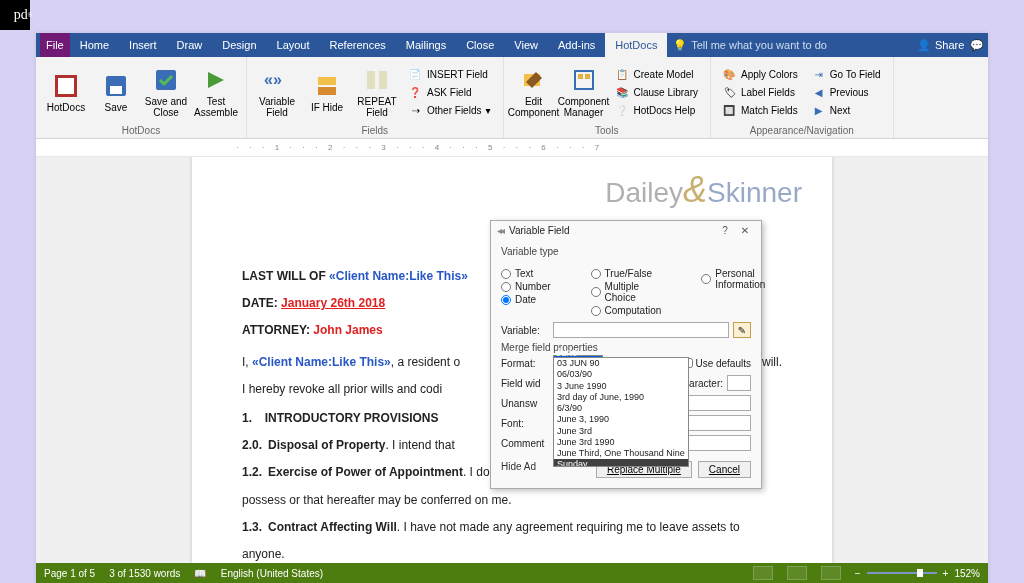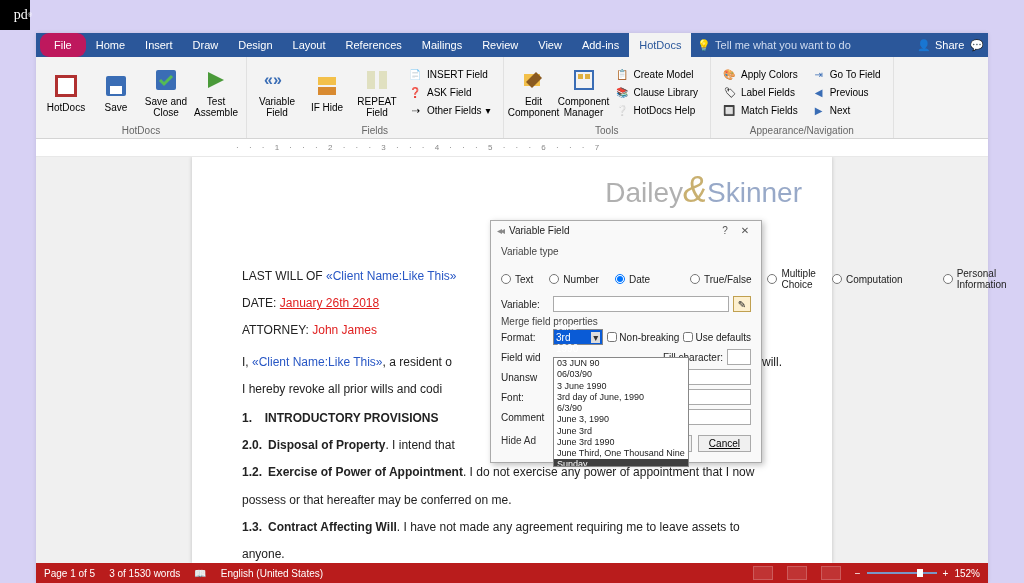--- a/index.html
+++ b/index.html
@@ -6,21 +6,21 @@
   body { background: #d7d1f4; width: 1024px; height: 583px; overflow: hidden; position: relative; }
 
   .pd-logo { position: absolute; top: 0; left: 0; width: 30px; height: 30px; background: #000; color: #fff; font-size: 10px; display: flex; align-items: center; justify-content: center; }
   .pd-logo span { font-family: cursive; font-size: 14px; padding-left: 16px; }
 
   .app { position: absolute; top: 33px; left: 36px; right: 36px; bottom: 0; background: #fff; display: flex; flex-direction: column; box-shadow: 0 0 4px rgba(0,0,0,0.1); }
 
   
   .menubar { background: #2b579a; color: #fff; height: 24px; display: flex; align-items: center; font-size: 11px; padding: 0 4px; }
   .menubar .tab { padding: 0 10px; height: 100%; display: flex; align-items: center; cursor: pointer; }
-  .menubar .tab.file { background: #be185d; padding: 0 14px; border-radius: 9px; }
+  .menubar .tab.file { background: #701a75; padding: 0 6px; }
   .menubar .tab.active { background: #f3f3f3; color: #2b579a; }
   .menubar .tell { display: flex; align-items: center; gap: 4px; margin-left: 6px; color: #d0dcf0; }
   .menubar .right { margin-left: auto; display: flex; align-items: center; gap: 6px; }
   .menubar .right .share { display: flex; align-items: center; gap: 4px; }
 
   
   .ribbon { background: #f3f3f3; border-bottom: 1px solid #d4d4d4; height: 82px; display: flex; font-size: 10px; }
   .group { border-right: 1px solid #e1e1e1; padding: 4px 6px 2px; display: flex; flex-direction: column; }
   .group .items { flex: 1; display: flex; gap: 2px; }
   .group .label { text-align: center; color: #666; padding-top: 2px; font-size: 10px; }
@@ -35,57 +35,57 @@
 
   
   .docarea { flex: 1; background: #f0f0f0; overflow: hidden; position: relative; display: flex; justify-content: center; }
   .page { width: 640px; background: #fff; box-shadow: 0 0 4px rgba(0,0,0,0.2); padding: 20px 50px; position: relative; margin-top: 0; }
 
   .letterhead { position: absolute; top: 12px; right: 30px; font-family: Georgia, serif; font-size: 28px; color: #b0b0b0; }
   .letterhead .amp { font-style: italic; color: #c9b070; font-size: 36px; }
   .letterhead .s2 { color: #98a9c8; }
 
   .doc-body { margin-top: 90px; font-size: 12px; line-height: 1.6; color: #222; }
-  .doc-body strong { font-weight: 400; }
+  .doc-body strong { font-weight: 700; }
   .field { color: #e02020; font-weight: 700; }
   .field-client { color: #2857c5; }
   .date-link { color: #e02020; text-decoration: underline; }
   .doc-body p { margin-bottom: 8px; }
   .section-num { font-weight: 700; margin-right: 6px; }
   .section-title { font-weight: 700; }
 
   
   .dialog { position: absolute; top: 220px; left: 490px; width: 272px; background: #f9f9f9; border: 1px solid #aaa; box-shadow: 2px 2px 6px rgba(0,0,0,0.25); font-size: 10px; color: #222; }
   .dialog .titlebar { display: flex; align-items: center; padding: 4px 6px; }
   .dialog .titlebar .nav { color: #888; margin-right: 6px; font-size: 10px; letter-spacing: -2px; }
   .dialog .titlebar .spacer { flex: 1; }
   .dialog .titlebar .winbtn { width: 20px; text-align: center; cursor: pointer; color: #555; }
   .dialog .body { padding: 6px 10px 10px; }
   .vt-label { color: #444; margin-bottom: 11px; }
   .radios { display: flex; gap: 40px; font-size: 10px; margin-bottom: 6px; }
-  .rcol { display: flex; gap: 16px; }
+  .rcol { display: flex; flex-direction: column; gap: 2px; }
   .radio { display: flex; align-items: center; gap: 4px; }
   .radio input { width: 10px; height: 10px; }
   .frow { display: flex; align-items: center; gap: 4px; margin-bottom: 4px; }
   .frow .flabel { width: 48px; }
   .frow input[type=text], .frow select { flex: 1; height: 16px; font-size: 10px; border: 1px solid #aaa; padding: 0 2px; }
   .wiz-btn { width: 18px; height: 16px; background: #fdf0d0; border: 1px solid #c0a050; display: flex; align-items: center; justify-content: center; cursor: pointer; }
   .groupbox-label { color: #444; margin: 4px 0 2px; }
   .chk { display: flex; align-items: center; gap: 2px; }
   .chk input { width: 10px; height: 10px; }
   .fmt-select { background: #0a5bd6; color: #fff; border: 1px solid #888; height: 16px; flex: 1; padding: 0 2px; display: flex; align-items: center; justify-content: space-between; cursor: pointer; }
   .dropdown { position: absolute; top: 136px; left: 62px; width: 136px; background: #fff; border: 1px solid #888; font-size: 9px; z-index: 5; max-height: 110px; overflow-y: hidden; }
   .dropdown div { padding: 0 3px; line-height: 1.25; cursor: pointer; white-space: nowrap; overflow: hidden; }
   .dropdown .hover { background: #404040; color: #fff; }
   .btns { display: flex; justify-content: flex-end; gap: 6px; margin-top: 6px; }
   .btns button { font-size: 10px; padding: 2px 10px; border: 1px solid #aaa; background: #f0f0f0; cursor: pointer; text-decoration: underline; }
   .hideadv { font-size: 10px; color: #333; cursor: pointer; }
 
   
-  .statusbar { height: 20px; background: #b91c1c; color: #fff; display: flex; align-items: center; font-size: 10px; padding: 0 8px; gap: 14px; }
+  .statusbar { height: 20px; background: #4d7c0f; color: #fff; display: flex; align-items: center; font-size: 10px; padding: 0 8px; gap: 14px; }
   .statusbar .spacer { flex: 1; }
   .statusbar .zoom { display: flex; align-items: center; gap: 6px; }
   .statusbar .track { width: 70px; height: 2px; background: #7a96c6; position: relative; }
   .statusbar .thumb { position: absolute; top: -3px; left: 50px; width: 6px; height: 8px; background: #fff; }
   .viewbtn { width: 20px; height: 14px; background: rgba(255,255,255,0.1); border: 1px solid rgba(255,255,255,0.2); cursor: pointer; }
 </style>
 </head>
 <body>
 
 <div class="pd-logo">
@@ -97,21 +97,21 @@
 
   <div class="menubar">
     <div class="tab file">File</div>
     <div class="tab">Home</div>
     <div class="tab">Insert</div>
     <div class="tab">Draw</div>
     <div class="tab">Design</div>
     <div class="tab">Layout</div>
     <div class="tab">References</div>
     <div class="tab">Mailings</div>
-    <div class="tab">Review</div>
+    <div class="tab">Close</div>
     <div class="tab">View</div>
     <div class="tab">Add-ins</div>
     <div class="tab active">HotDocs</div>
     <div class="tell">
       <span>💡</span>
       <span>Tell me what you want to do</span>
     </div>
     <div class="right">
       <div class="share">
         <span>👤</span>

